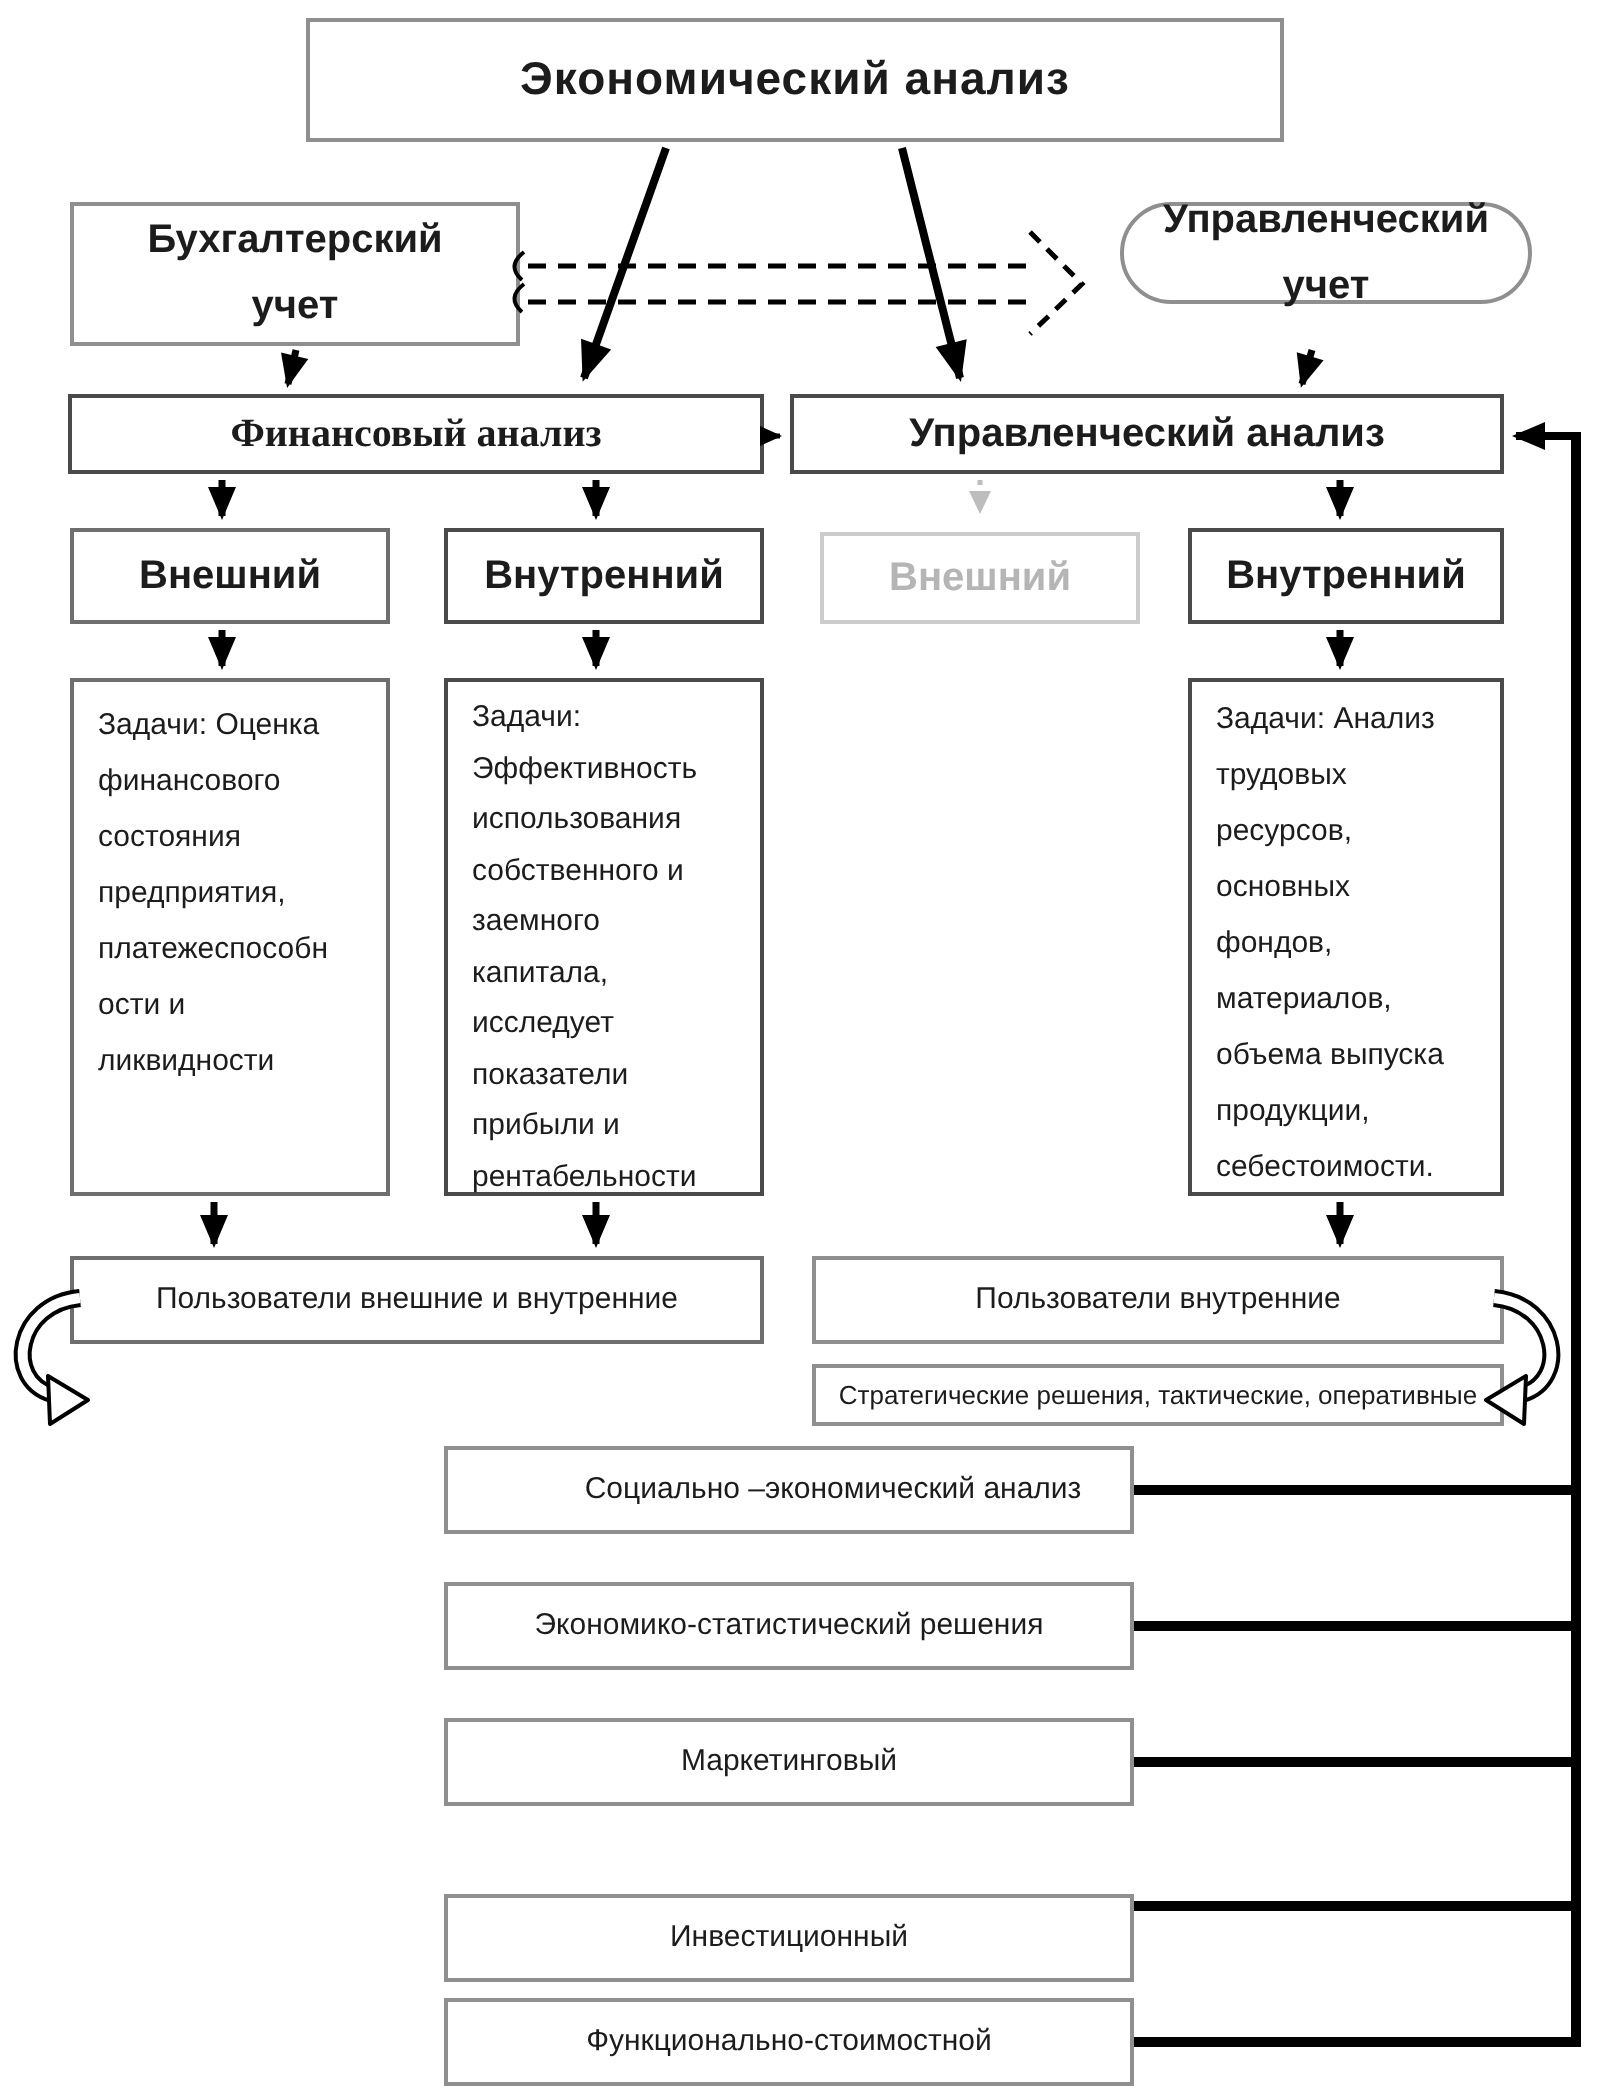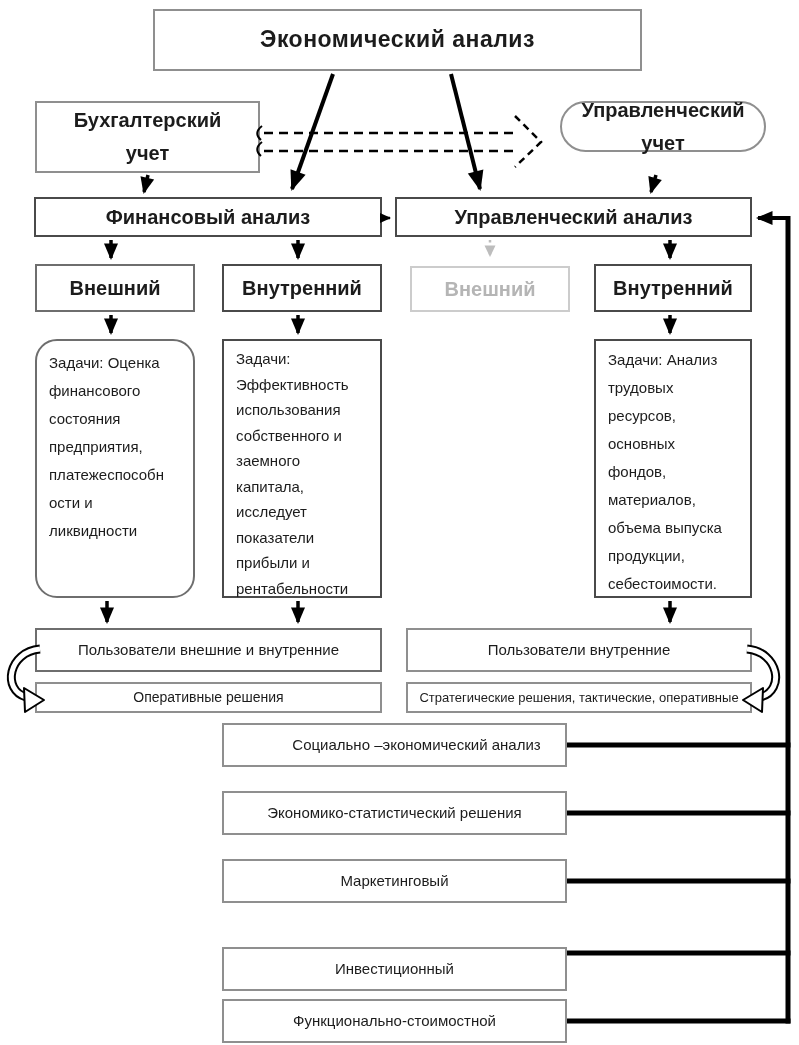--- a/index.html
+++ b/index.html
@@ -30,21 +30,21 @@
   .hdr{font-size:20px;line-height:1.65;}
   .sub{font-size:20px;}
   .muted{border-color:#cccccc;color:#b5b5b5;}
   .task{
     align-items:flex-start;
     justify-content:flex-start;
     text-align:left;
     font-size:15px;
     padding:8px 4px 0 12px;
   }
-  .task.t1{line-height:28px;border-radius:22px;}
+  .task.t1{line-height:28px;}
   .task.t2{line-height:25.5px;padding-top:5px;}
   .task.t3{line-height:28px;padding-top:5px;}
   .users{font-size:15px;}
   .dec{font-size:14px;}
   .dec-sm{font-size:13px;}
   .atype{font-size:15px;}
   svg.overlay{
     position:absolute;left:0;top:0;
     pointer-events:none;
   }
@@ -55,21 +55,21 @@
 <div id="stage">
 
   <div class="box bold title" style="left:153px;top:9px;width:489px;height:62px;">Экономический анализ</div>
 
   <div class="box bold hdr" style="left:35px;top:101px;width:225px;height:72px;">Бухгалтерский
 учет</div>
 
   <div class="box bold hdr" style="left:560px;top:101px;width:206px;height:51px;border-radius:31px;">Управленческий
 учет</div>
 
-  <div class="box bold sub dark" style="left:34px;top:197px;width:348px;height:40px;">Финансовый анализ</div>
+  <div class="box bold sub dark" style="left:34px;top:197px;width:348px;height:40px;font-family:Liberation Serif, serif;">Финансовый анализ</div>
 
   <div class="box bold sub dark" style="left:395px;top:197px;width:357px;height:40px;">Управленческий анализ</div>
 
   <div class="box bold sub mid" style="left:35px;top:264px;width:160px;height:48px;">Внешний</div>
 
   <div class="box bold sub dark" style="left:222px;top:264px;width:160px;height:48px;">Внутренний</div>
 
   <div class="box bold sub muted" style="left:410px;top:266px;width:160px;height:46px;">Внешний</div>
 
   <div class="box bold sub dark" style="left:594px;top:264px;width:158px;height:48px;">Внутренний</div>
@@ -100,21 +100,20 @@
 фондов,
 материалов,
 объема выпуска
 продукции,
 себестоимости.</div>
 
   <div class="box users mid" style="left:35px;top:628px;width:347px;height:44px;">Пользователи внешние и внутренние</div>
 
   <div class="box users" style="left:406px;top:628px;width:346px;height:44px;">Пользователи внутренние</div>
 
-  <div class="box dec" style="left:35px;top:682px;width:347px;height:31px;">Оперативные решения</div>
 
   <div class="box dec-sm" style="left:406px;top:682px;width:346px;height:31px;">Стратегические решения, тактические, оперативные</div>
 
   <div class="box atype" style="left:222px;top:723px;width:345px;height:44px;padding-left:44px;">Социально –экономический анализ</div>
 
   <div class="box atype" style="left:222px;top:791px;width:345px;height:44px;">Экономико-статистический решения</div>
 
   <div class="box atype" style="left:222px;top:859px;width:345px;height:44px;">Маркетинговый</div>
 
   <div class="box atype" style="left:222px;top:931px;width:345px;height:44px;margin-top:16px;">Инвестиционный</div>

